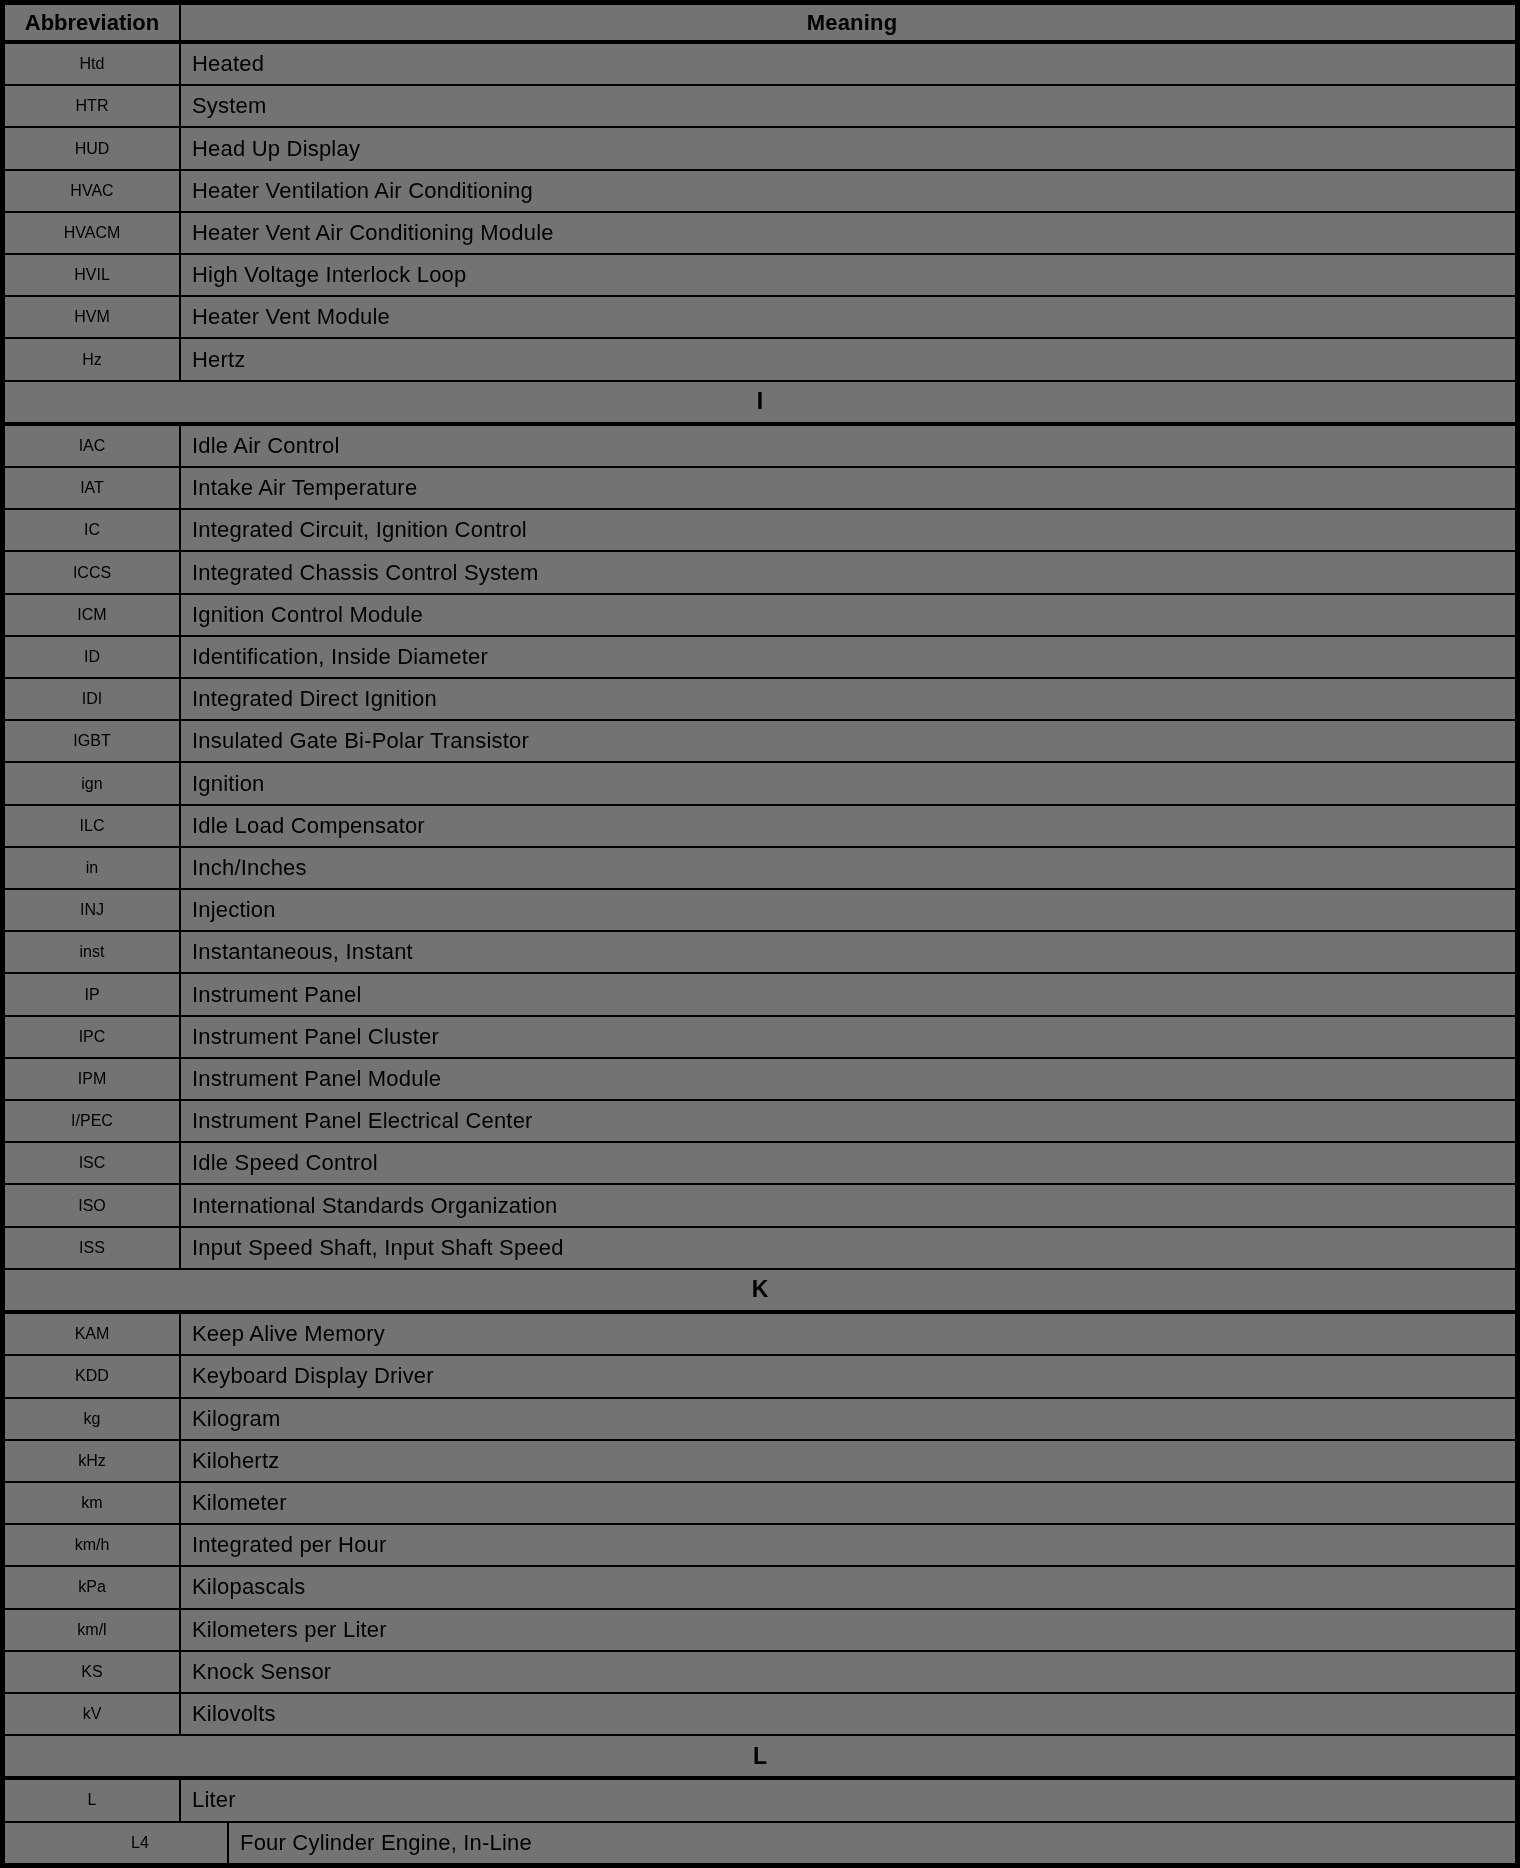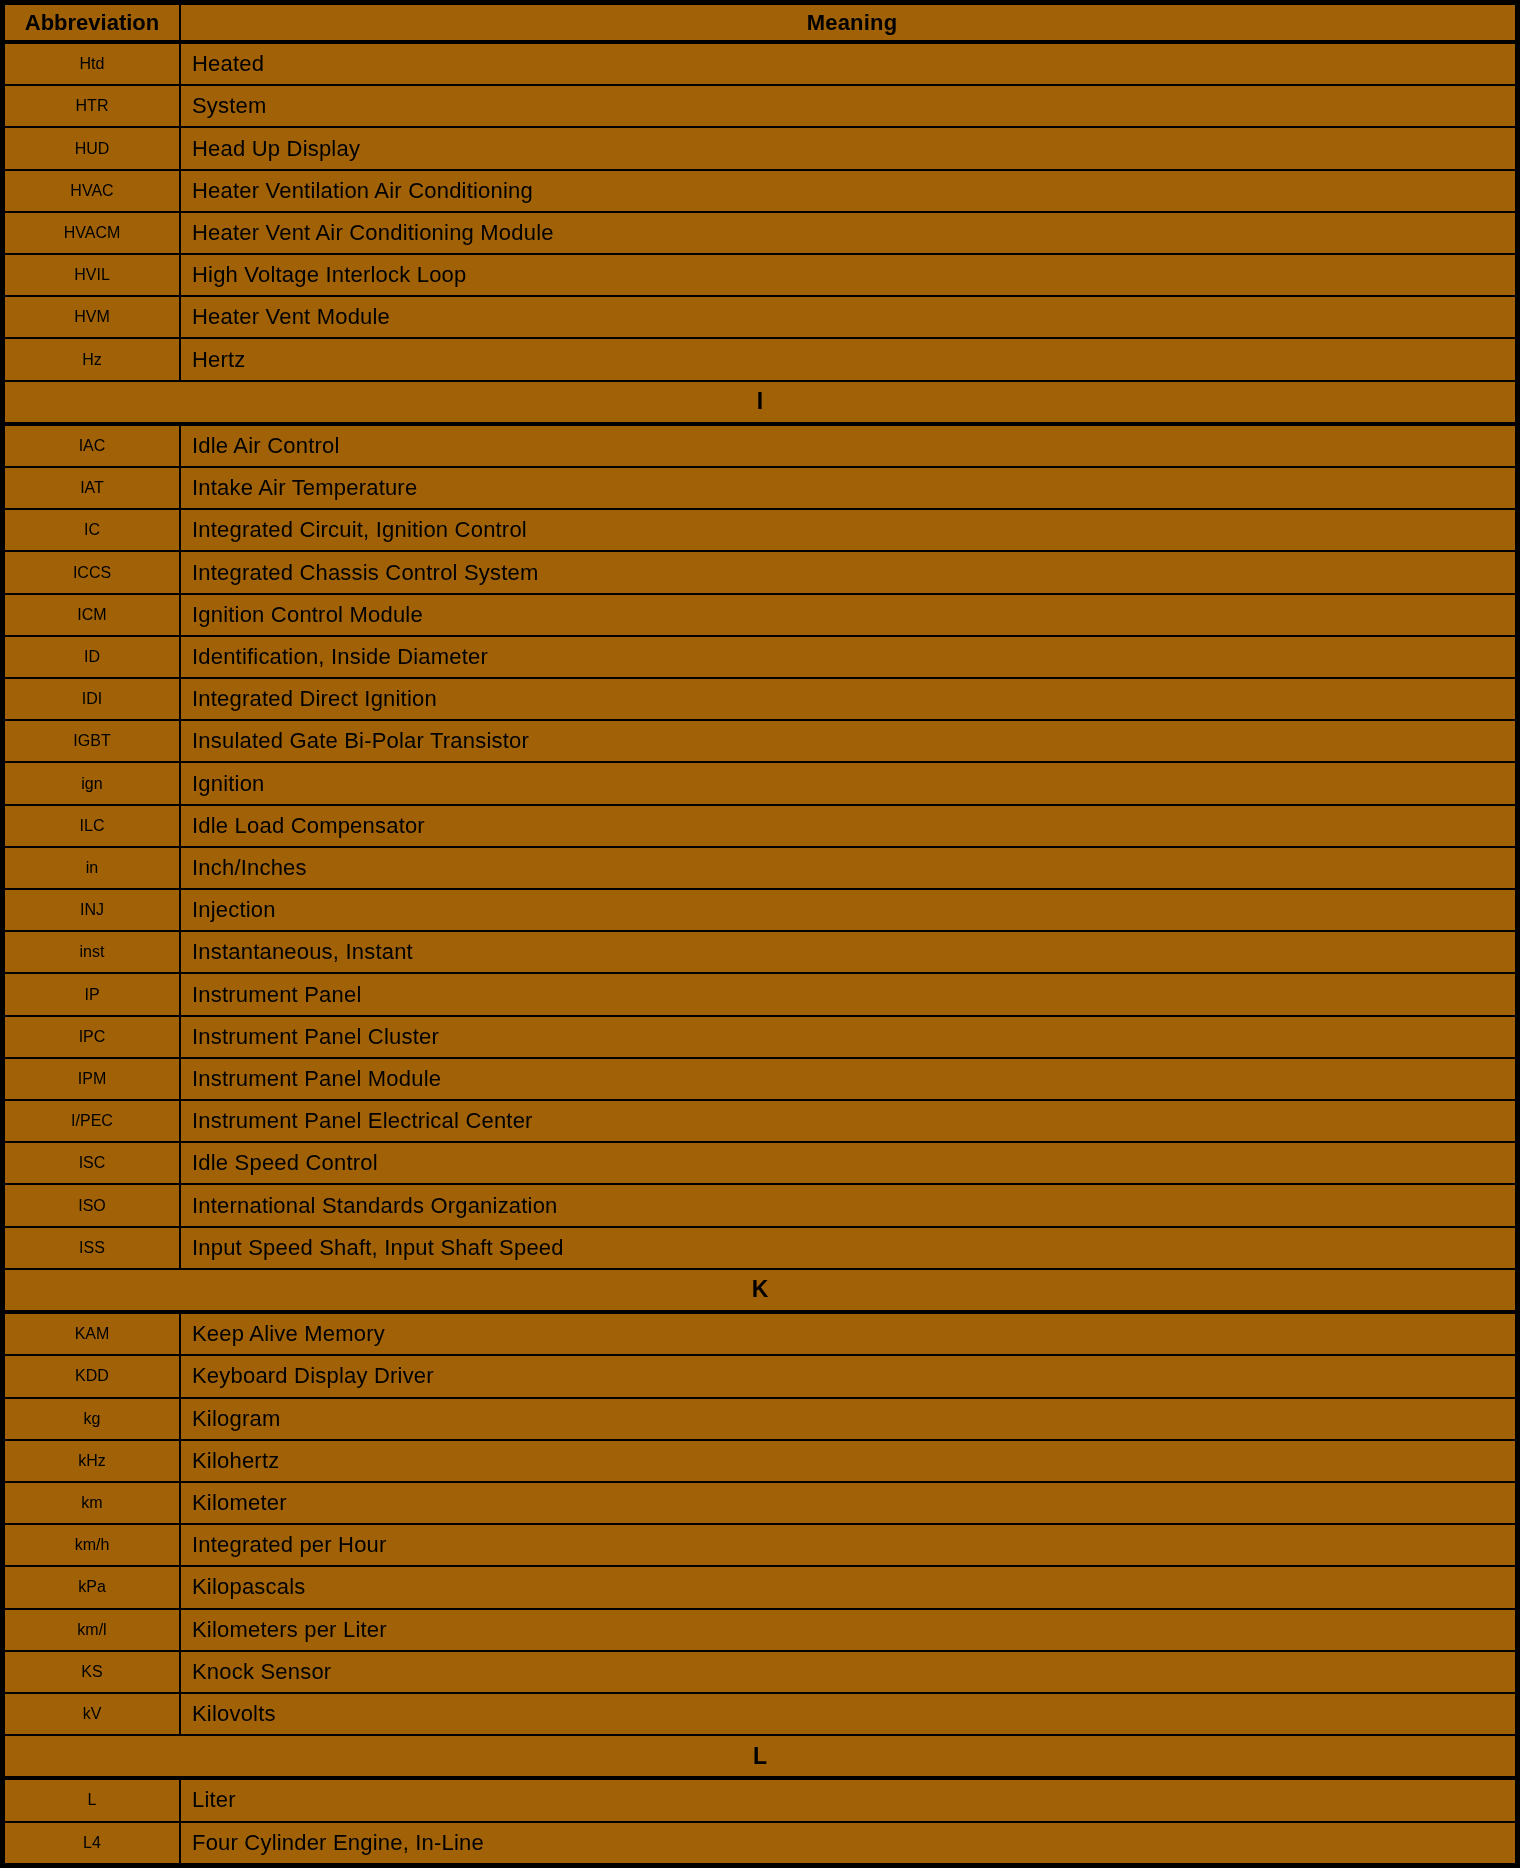--- a/index.html
+++ b/index.html
@@ -13,31 +13,32 @@
     position: relative;
     font-family: "Liberation Sans", sans-serif;
     color: #000000;
   }
   .table {
     position: absolute;
     inset: 0;
     border: 5px solid #000000;
     display: flex;
     flex-direction: column;
-    background: #a16207;
+    background: #737373;
     box-sizing: border-box;
   }
   .row {
     display: flex;
     flex: 1 1 0;
     min-height: 0;
     border-bottom: 2px solid #000000;
   }
   .row:last-child {
     border-bottom: none;
+    padding-left: 48px;
   }
   .row.header {
     flex: 0 0 35px;
     border-bottom: 4px solid #000000;
   }
   .row.section {
     border-bottom: 4px solid #000000;
   }
   .abbr-cell {
     flex: 0 0 176px;

